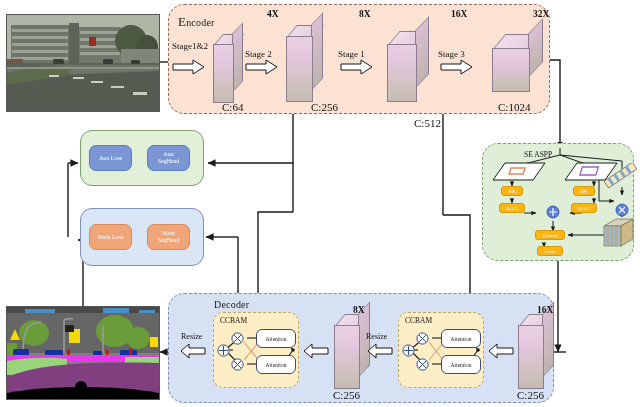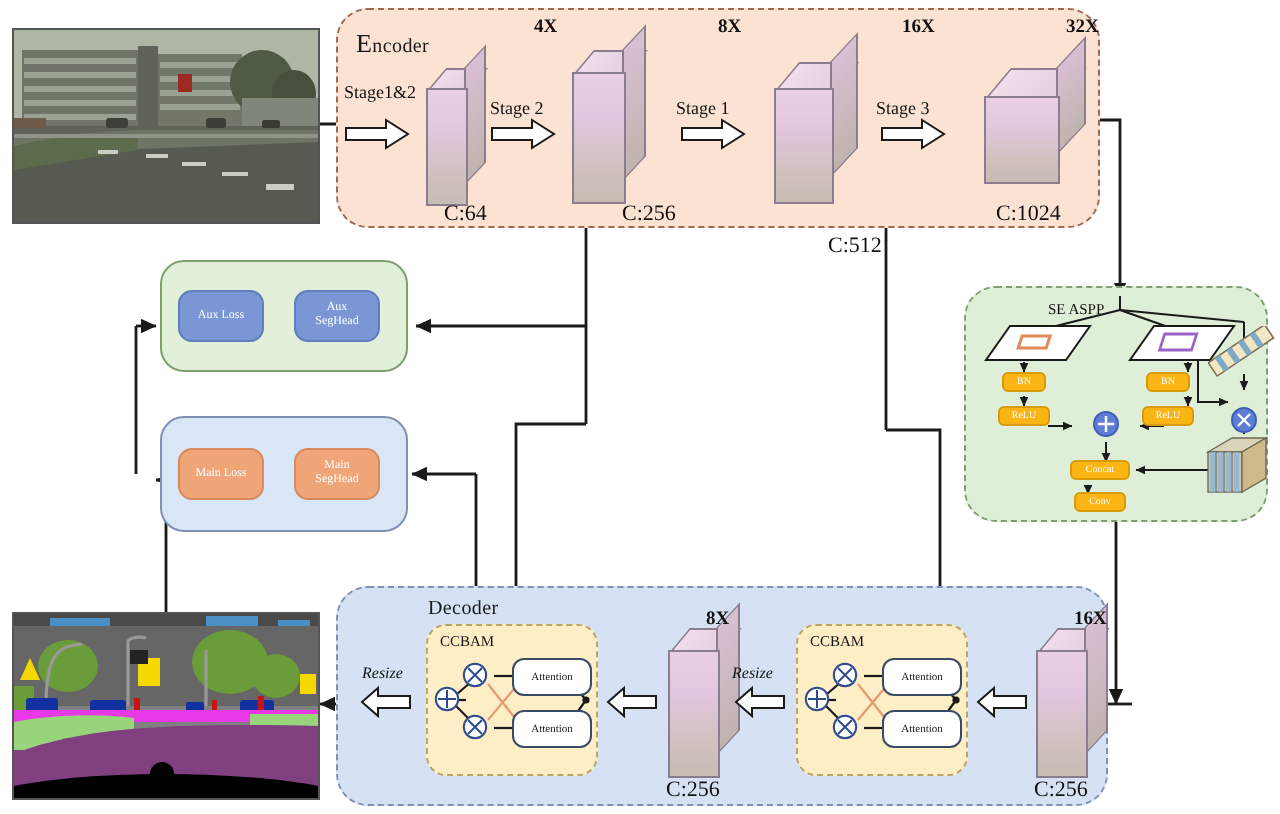--- a/index.html
+++ b/index.html
@@ -65,21 +65,21 @@
   .para{position:absolute;}
 
   
   .ccbam{position:absolute;box-sizing:border-box;border-radius:10px;
       background:#fdeec6;border:1px dashed #b9a46a;}
   .ccbam-label{position:absolute;font-size:7.5px;}
   .attn{position:absolute;box-sizing:border-box;border-radius:6px;
       background:#ffffff;border:1px solid #3b4a66;
       display:flex;align-items:center;justify-content:center;font-size:5.5px;color:#1a1a1a;}
 
-  .resize-label{position:absolute;font-size:8px;font-style:italic;}
+  .resize-label{position:absolute;font-size:8px;}
 
   
   #wires{position:absolute;left:0;top:0;width:640px;height:407px;}
 </style>
 </head>
 <body>
 
 <div id="root">
 
   <svg id="wires">

